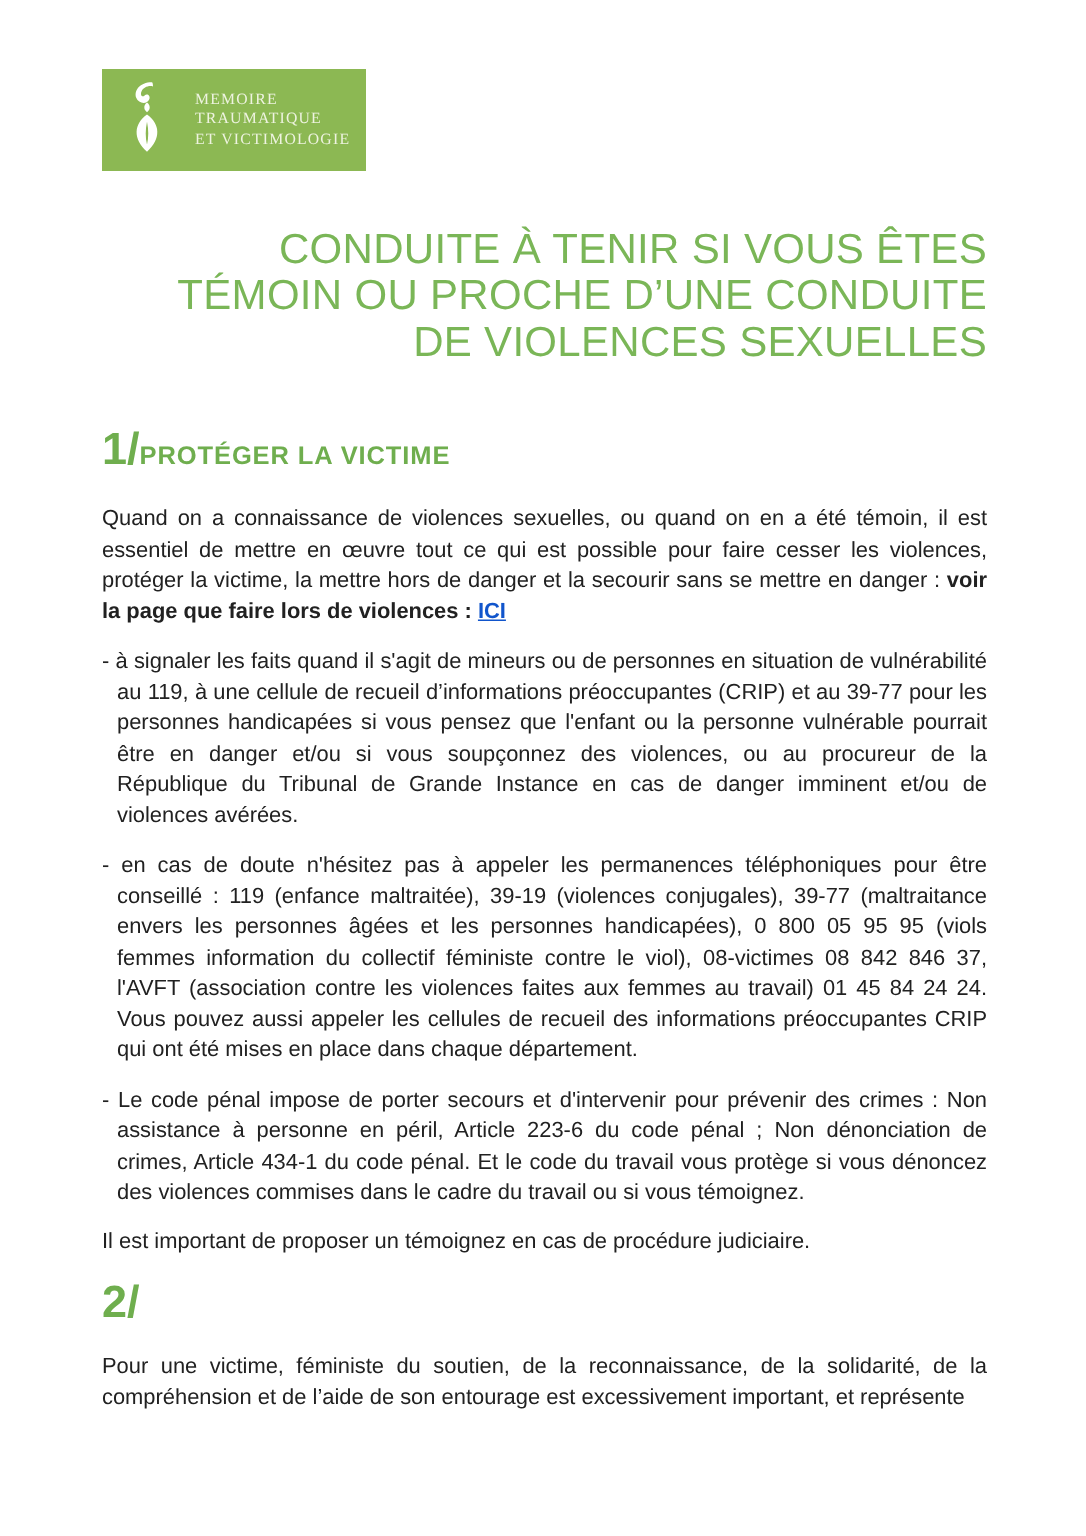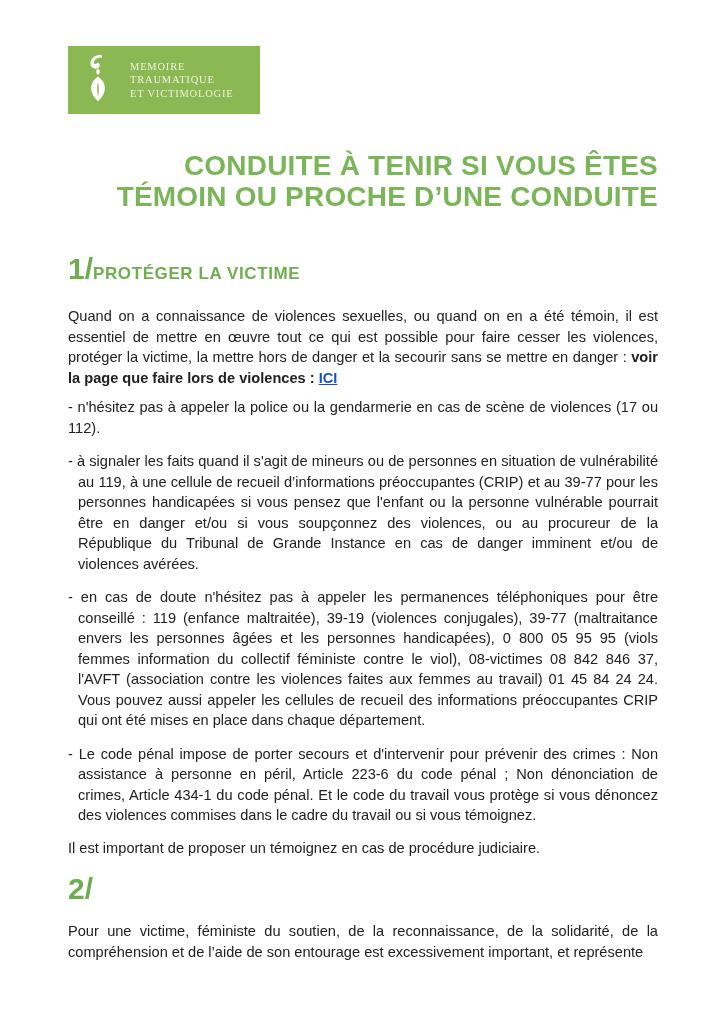--- a/index.html
+++ b/index.html
@@ -11,41 +11,41 @@
     overflow: hidden;
   }
   .page {
     box-sizing: border-box;
     width: 724px; height: 1024px;
     padding: 46px 66px 0 68px;
     position: relative;
   }
   
   .logo {
-    width: 192px; height: 68px;
+    width: 176px; height: 68px;
     background: #8cb853;
     display: flex; align-items: center;
     box-sizing: border-box;
     padding: 0 8px 0 18px;
   }
   .logo-glyph { flex: 0 0 auto; display: block; margin-right: 20px; }
   .logo-text {
     font-family: "Liberation Serif", serif;
     color: #eef3e0;
     font-size: 10.5px; line-height: 13.5px;
     letter-spacing: 0.8px;
     white-space: nowrap;
   }
   
   .title {
     margin: 36px 0 40px 0;
     text-align: right;
     color: #7ab657;
     font-size: 28px; line-height: 31px;
-    font-weight: bold;
+    font-weight: normal;
     letter-spacing: 0.2px;
   }
   .title div { white-space: nowrap; }
   
   .section {
     display: flex; align-items: baseline;
     color: #6fae4e;
     font-weight: bold;
     margin: 0 0 15px 0;
     line-height: 34px;
@@ -91,32 +91,32 @@
     <div class="logo-text">
       <div>MEMOIRE</div>
       <div>TRAUMATIQUE</div>
       <div>ET VICTIMOLOGIE</div>
     </div>
   </div>
 
   <h1 class="title">
     <div>CONDUITE À TENIR SI VOUS ÊTES</div>
     <div>TÉMOIN OU PROCHE D’UNE CONDUITE</div>
+    <div>DE VIOLENCES SEXUELLES</div>
   </h1>
 
   <h2 class="section section-1">
     <span class="num">1/</span>
     <span class="cap">PROTÉGER LA VICTIME</span>
   </h2>
 
   <p class="para">
     <span>Quand on a connaissance de violences sexuelles, ou quand on en a été témoin, il est essentiel de mettre en œuvre tout ce qui est possible pour faire cesser les violences, protéger la victime, la mettre hors de danger et la secourir sans se mettre en danger : </span><strong>voir la page que faire lors de violences : </strong><a class="link" href="#">ICI</a>
   </p>
 
-  <p class="para">- n'hésitez pas à appeler la police ou la gendarmerie en cas de scène de violences (17 ou 112).</p>
 
   <p class="para hang">- à signaler les faits quand il s'agit de mineurs ou de personnes en situation de vulnérabilité au 119, à une cellule de recueil d’informations préoccupantes (CRIP) et au 39-77 pour les personnes handicapées si vous pensez que l'enfant ou la personne vulnérable pourrait être en danger et/ou si vous soupçonnez des violences, ou au procureur de la République du Tribunal de Grande Instance en cas de danger imminent et/ou de violences avérées.</p>
 
   <p class="para hang">- en cas de doute n'hésitez pas à appeler les permanences téléphoniques pour être conseillé : 119 (enfance maltraitée), 39-19 (violences conjugales), 39-77 (maltraitance envers les personnes âgées et les personnes handicapées), 0 800 05 95 95 (viols femmes information du collectif féministe contre le viol), 08-victimes 08 842 846 37, l'AVFT (association contre les violences faites aux femmes au travail) 01 45 84 24 24. Vous pouvez aussi appeler les cellules de recueil des informations préoccupantes CRIP qui ont été mises en place dans chaque département.</p>
 
   <p class="para hang">- Le code pénal impose de porter secours et d'intervenir pour prévenir des crimes : Non assistance à personne en péril, Article 223-6 du code pénal ; Non dénonciation de crimes, Article 434-1 du code pénal. Et le code du travail vous protège si vous dénoncez des violences commises dans le cadre du travail ou si vous témoignez.</p>
 
   <p class="para closing">Il est important de proposer un témoignez en cas de procédure judiciaire.</p>
 
   <h2 class="section section-2">

